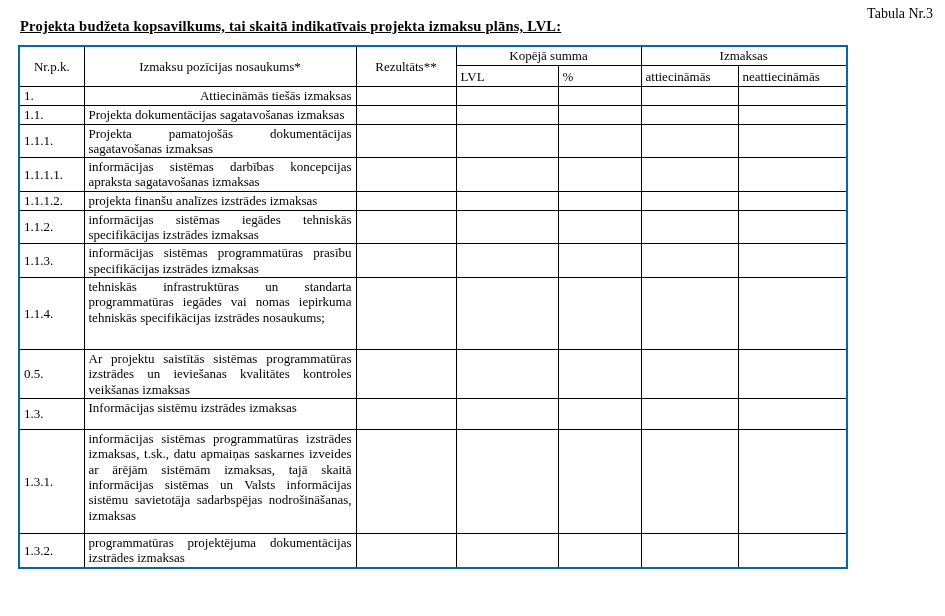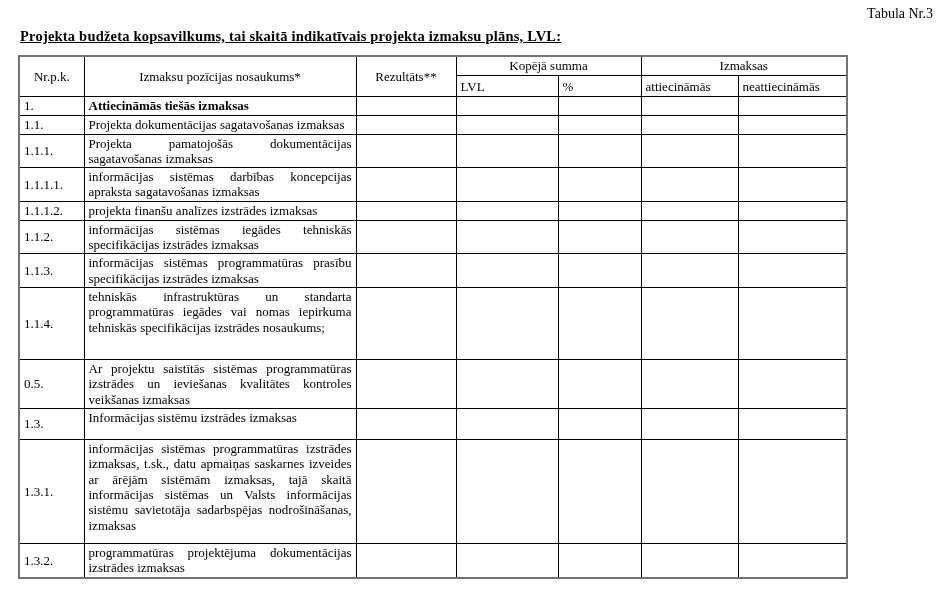--- a/index.html
+++ b/index.html
@@ -7,61 +7,61 @@
     padding: 0;
     background: #ffffff;
     color: #000000;
     font-family: "Liberation Serif", "DejaVu Serif", serif;
   }
   .page {
     position: relative;
     width: 945px;
     height: 616px;
     box-sizing: border-box;
-    padding: 20px 16px 0 18px;
+    padding: 10px 16px 0 18px;
     overflow: hidden;
   }
   .tabula-label {
     position: absolute;
     top: 6px;
     right: 12px;
     font-size: 14px;
   }
   .doc-title {
     margin: 8px 0 10px 2px;
     font-size: 14.5px;
     font-weight: bold;
     text-decoration: underline;
     letter-spacing: 0.2px;
   }
   table.budget {
     border-collapse: collapse;
     table-layout: fixed;
     width: 828px;
-    border: 2px solid #737373;
+    border: 2px solid #0369a1;
   }
   table.budget th,
   table.budget td {
     border: 1px solid #000;
     padding: 1px 4px;
     font-size: 13px;
     font-weight: normal;
     line-height: 1.18;
     overflow: hidden;
     box-sizing: border-box;
   }
   
   thead tr.group-row th { height: 19px; text-align: center; vertical-align: middle; }
   thead tr.label-row th { height: 21px; text-align: left; vertical-align: bottom; }
   th.th-nr, th.th-name { text-align: left; vertical-align: bottom; }
   th.th-result { text-align: center; vertical-align: bottom; }
   
   td.td-nr { vertical-align: middle; text-align: left; }
   td.td-name { vertical-align: top; text-align: justify; }
-  td.td-name.bold { font-weight: bold; text-align: left; }
+  td.td-name.bold { font-weight: normal; text-align: right; }
   td.td-val { vertical-align: middle; }
   tbody tr { height: 19px; }
   
   tbody tr:nth-child(8)  { height: 72px; }
   tbody tr:nth-child(10) { height: 31px; }
   tbody tr:nth-child(11) { height: 104px; }
 </style>
 </head>
 <body>
 

